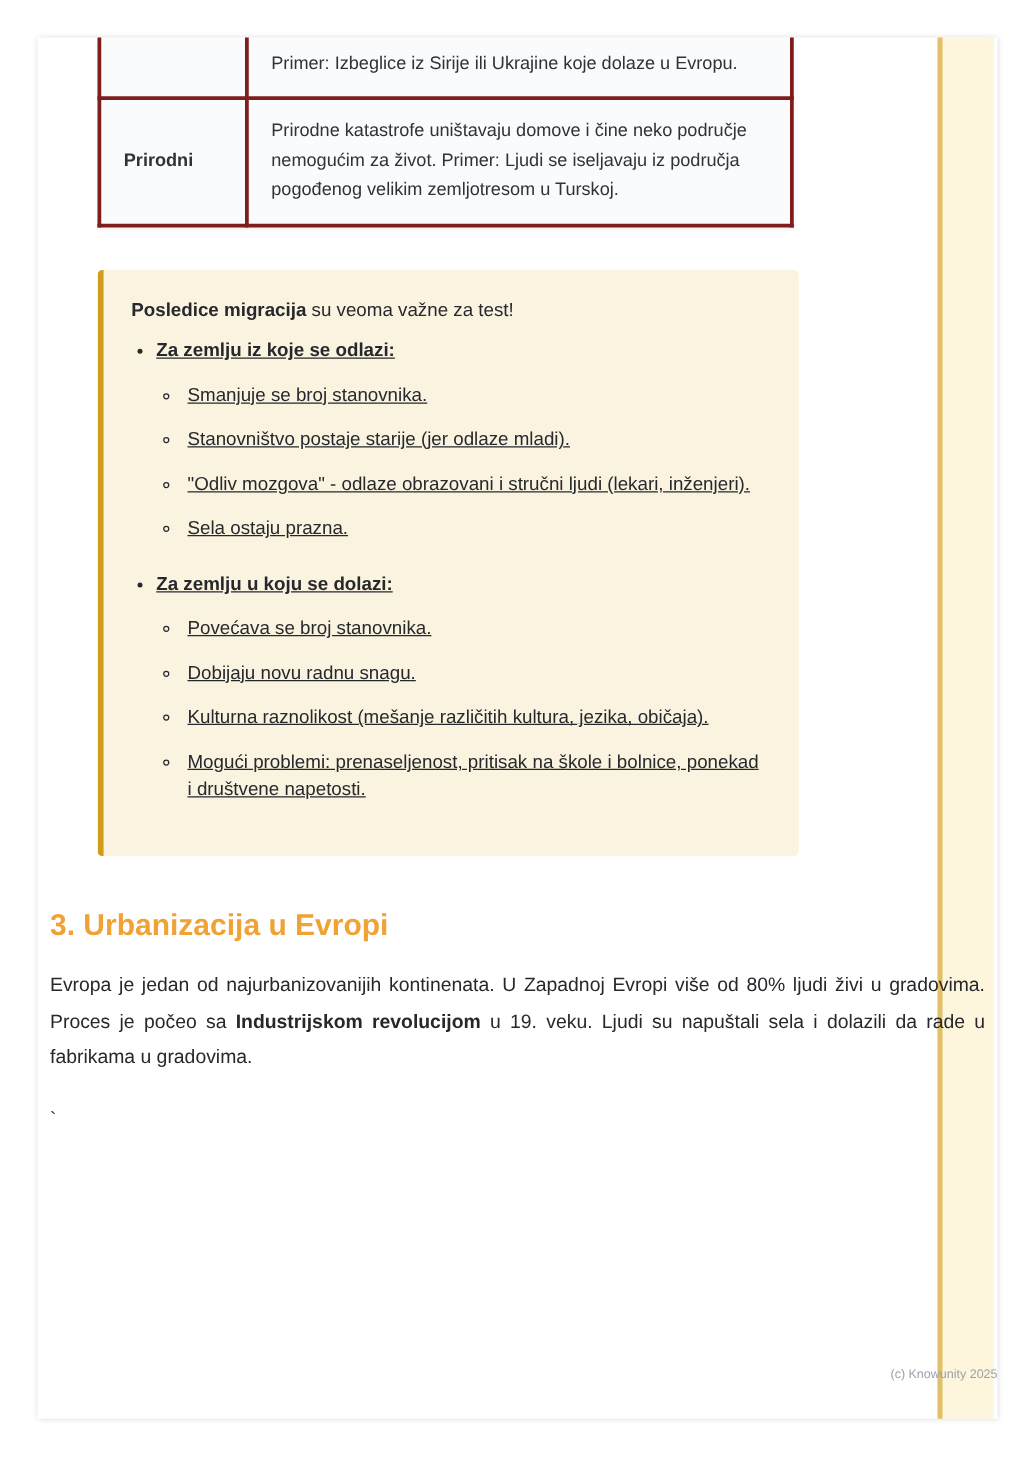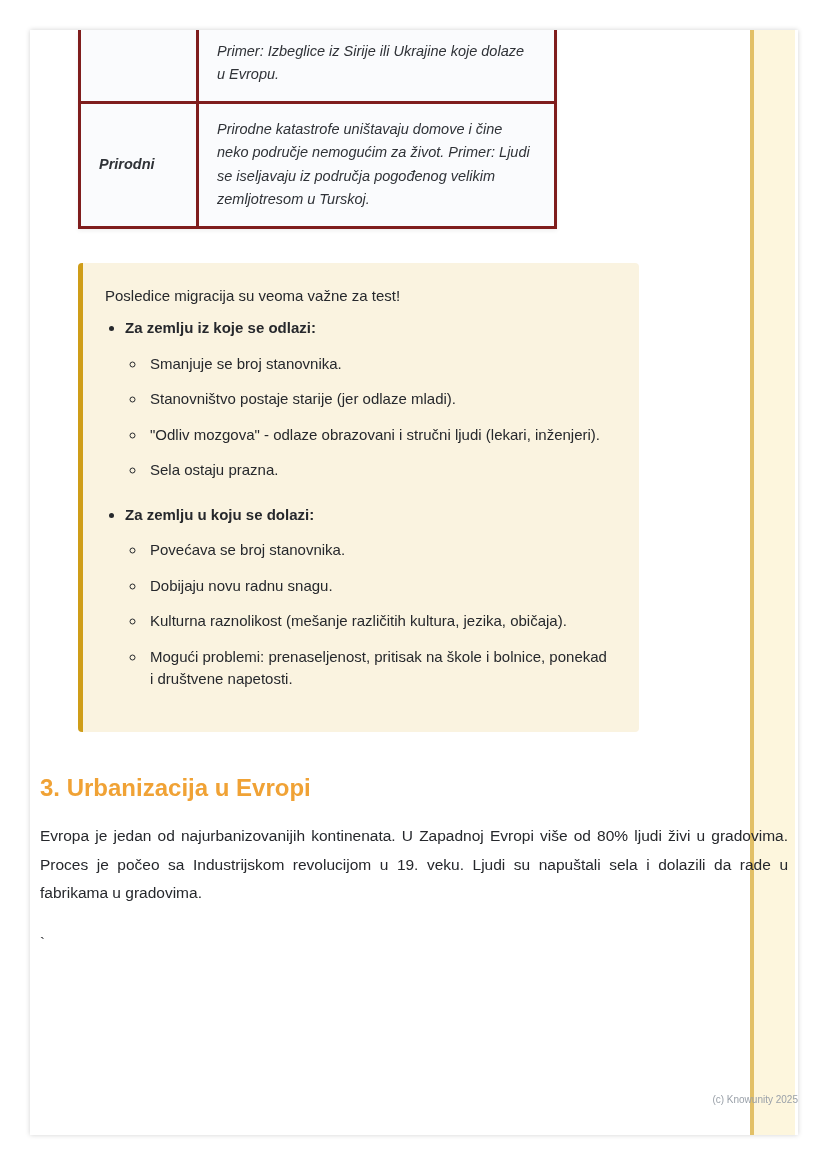--- a/index.html
+++ b/index.html
@@ -28,24 +28,23 @@
   .content {
     position: relative;
     z-index: 1;
     padding: 0 10px;
   }
 
   
   table.factors {
     border-collapse: collapse;
     margin-left: 38px;
-    width: 479px;
+    width: 557px;
     background: #fafbfd;
     box-shadow: 0 2px 4px rgba(0,0,0,0.06);
-    font-style: italic;
   }
   table.factors td {
     border: 3px solid #7f1d1d;
     padding: 14px 18px;
     font-size: 14.5px;
     line-height: 1.62;
     vertical-align: middle;
     color: #2f3237;
   }
   table.factors td.label {
@@ -65,20 +64,21 @@
     border-left: 5px solid var(--callout-border, #cf9d18);
     border-radius: 4px;
     padding: 22px 26px 28px 22px;
     font-size: 15px;
     line-height: 1.5;
   }
   .callout .intro { margin-bottom: 10px; }
   .callout ul.top {
     list-style: disc;
     margin-left: 20px;
+    text-decoration: underline;
   }
   .callout ul.top > li { margin-top: 10px; }
   .callout ul.top > li + li { margin-top: 22px; }
   .callout .group-title { font-weight: 700; }
   .callout ul.sub {
     list-style: circle;
     margin: 8px 0 0 21px;
     font-weight: 400;
   }
   .callout ul.sub li {
@@ -105,21 +105,21 @@
   }
 
   .footer-note {
     position: absolute;
     right: 0; bottom: 30px;
     font-size: 10px;
     color: #9aa1a9;
     z-index: 2;
     margin-left: 40px;
   }
-  b, strong, .bold { font-weight: 400; }
+  b, strong, .bold { font-weight: 700; }
 </style>
 </head>
 <body>
 
 <div class="page-card">
 
   <div class="edge-strip"></div>
 
   <div class="content">
 

